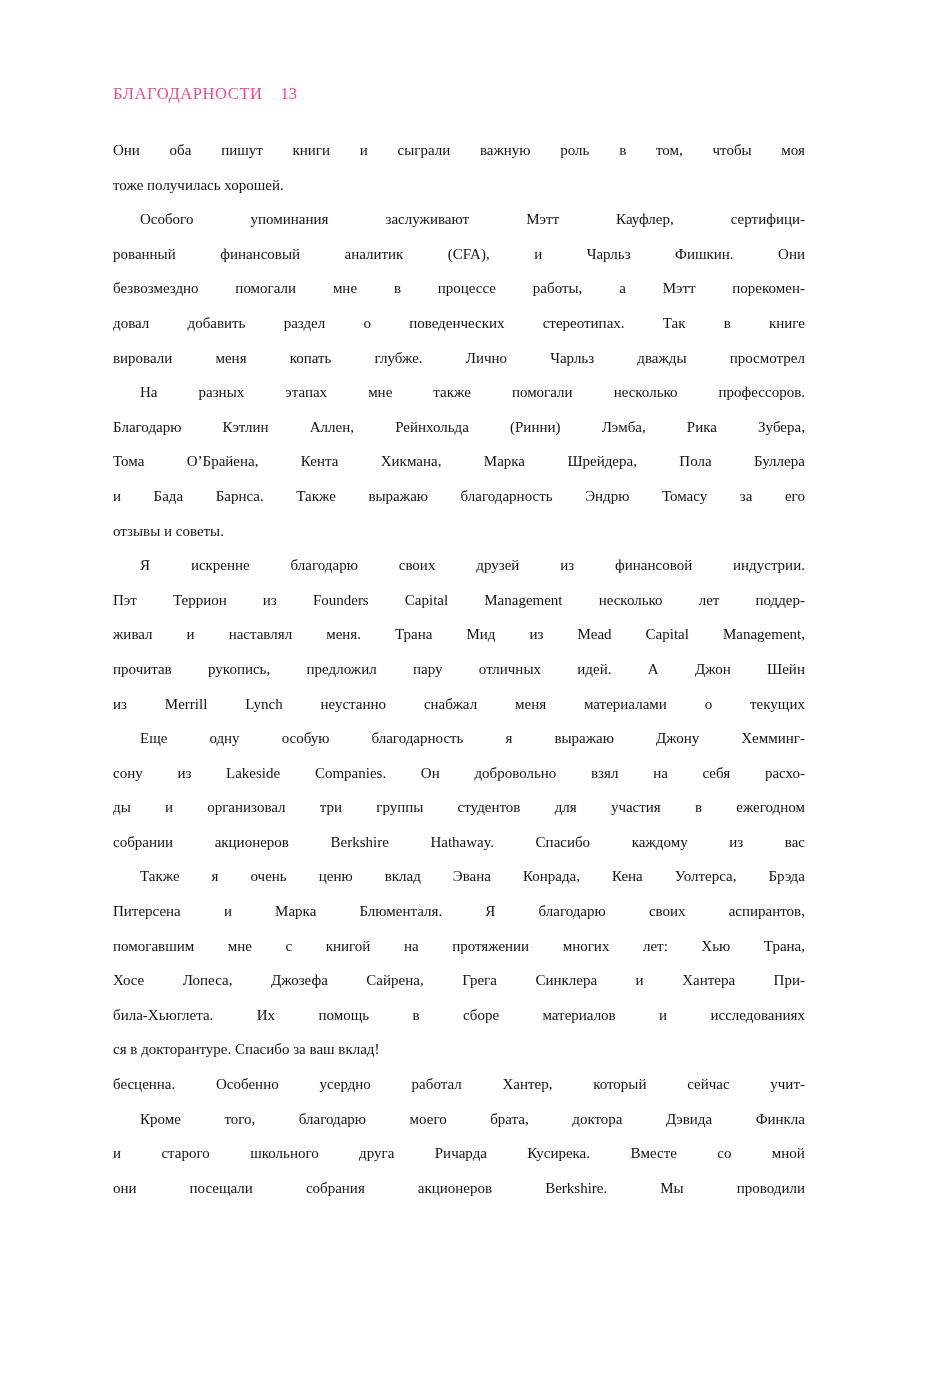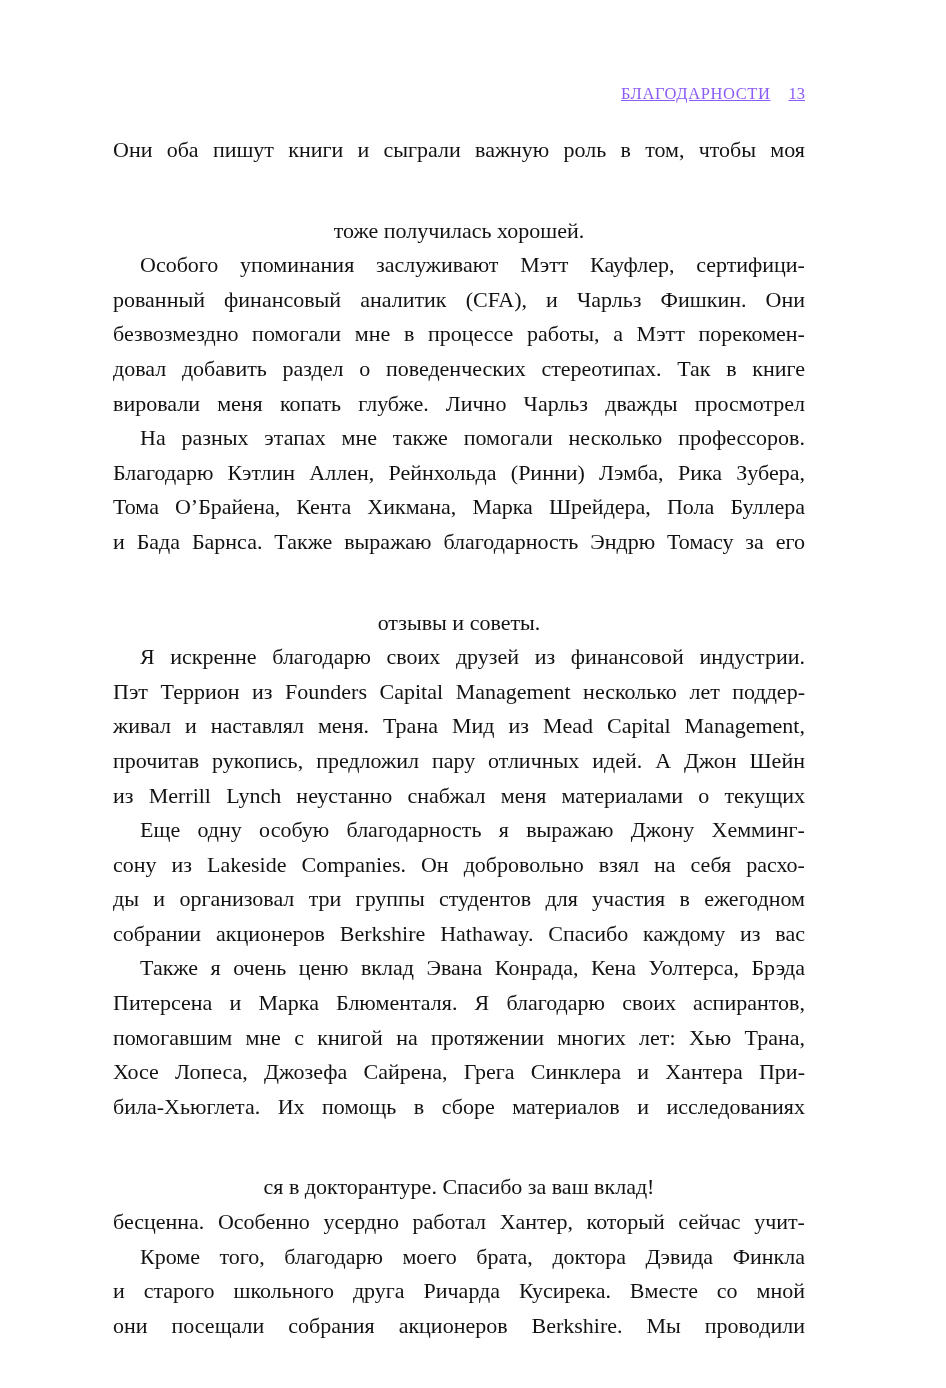--- a/index.html
+++ b/index.html
@@ -18,26 +18,25 @@
     color: #121212;
     -webkit-font-smoothing: antialiased;
   }
 
   
   .running-head {
     position: absolute;
     top: 84px;
     left: 113px;
     width: 692px;
-    text-align: right;
+    text-align: left;
     font-size: 16.5px;
     letter-spacing: 0.6px;
-    color: #8b5cf6;
+    color: #ec4899;
     white-space: nowrap;
-    text-decoration: underline;
   }
   .running-head .rh-title {
     display: inline;
   }
   .running-head .rh-folio {
     display: inline;
     margin-left: 18px;
     letter-spacing: 0;
   }
 
@@ -52,32 +51,31 @@
   .para {
     margin: 0;
   }
 
   
   .line {
     display: flex;
     width: 692px;
     height: 34.6px;
     align-items: baseline;
-    font-size: 22px;
+    font-size: 15px;
     line-height: 34.6px;
     white-space: pre;
   }
   
   .line.just {
     justify-content: space-between;
   }
   
   .line.last {
-    justify-content: center;
-    margin-top: 46px;
+    justify-content: flex-start;
   }
   .line.last .w {
     white-space: pre;
   }
   .w {
     display: inline-block;
   }
   
   .line.indent {
     padding-left: 27px;

